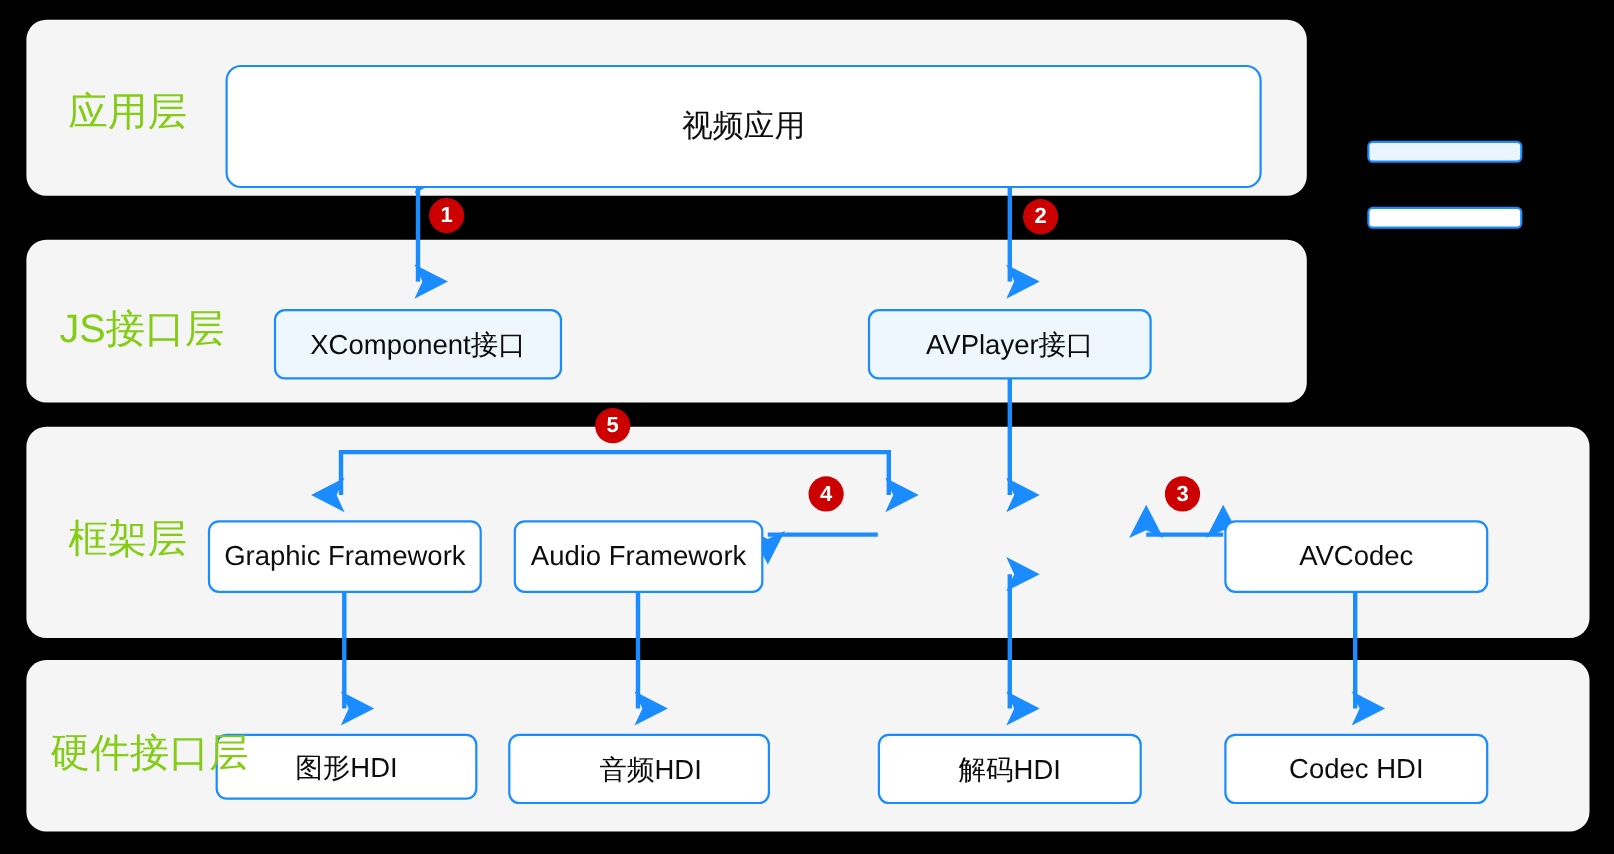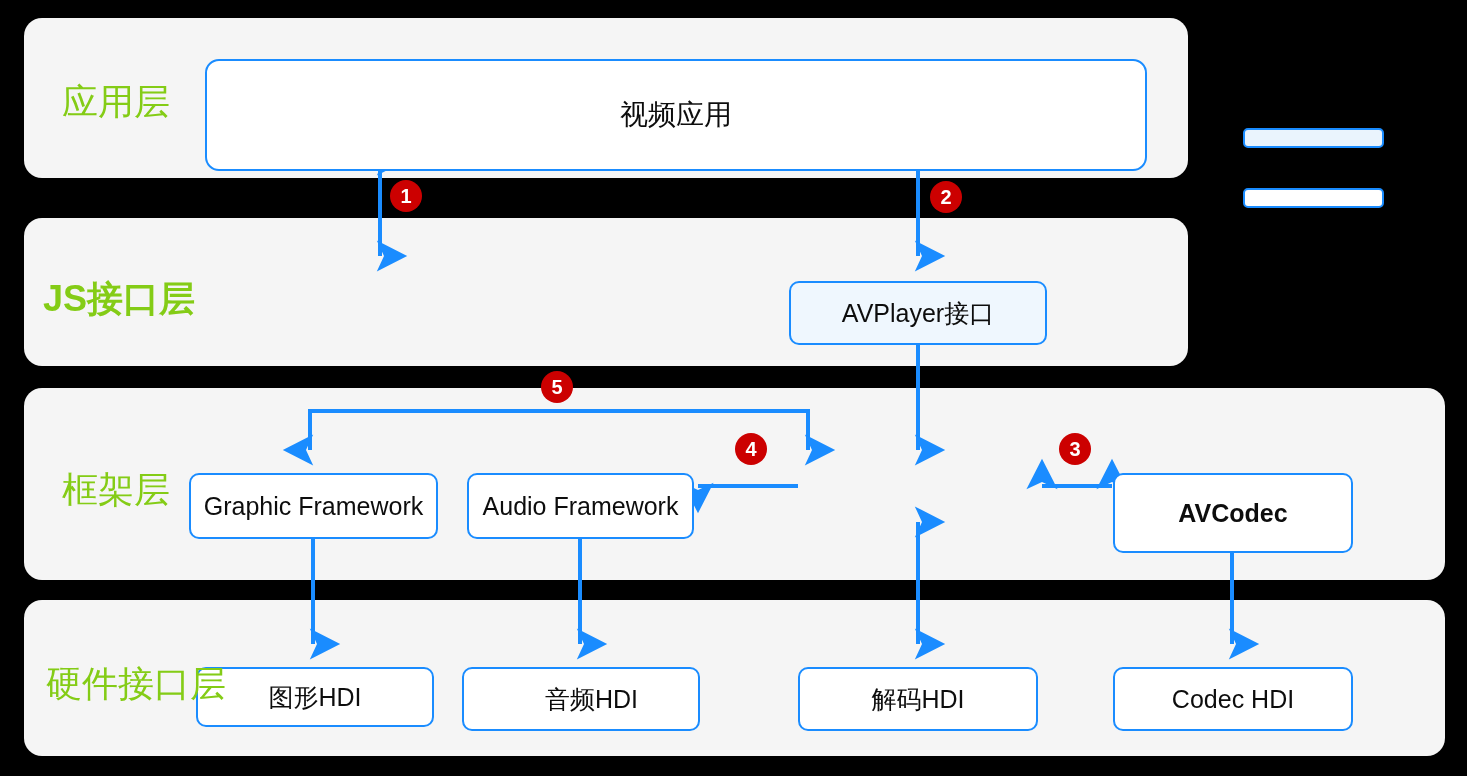--- a/index.html
+++ b/index.html
@@ -122,31 +122,32 @@
     <line class="wire" x1="313" y1="522" x2="313" y2="644" marker-start="url(#arrUp)" marker-end="url(#arrDown)"></line>
 
     <line class="wire" x1="580" y1="522" x2="580" y2="644" marker-start="url(#arrUp)" marker-end="url(#arrDown)"></line>
 
     <line class="wire" x1="918" y1="522" x2="918" y2="644" marker-start="url(#arrUp)" marker-end="url(#arrDown)"></line>
 
     <line class="wire" x1="1232" y1="522" x2="1232" y2="644" marker-start="url(#arrUp)" marker-end="url(#arrDown)"></line>
   </svg>
 
   <div class="layer-label" style="left:62px; top:84px;">应用层</div>
-  <div class="layer-label" style="left:43px; top:281px;font-weight:bold;">JS接口层</div>
+  <div class="layer-label" style="left:54px; top:281px;">JS接口层</div>
   <div class="layer-label" style="left:62px; top:472px;">框架层</div>
   <div class="layer-label" style="left:46px; top:666px; z-index:20;">硬件接口层</div>
 
   <div class="node big" style="left:205px; top:40px; width:942px; height:112px; z-index:10;">视频应用</div>
 
+  <div class="node tint" style="left:249px; top:262px; width:262px; height:64px; z-index:10;">XComponent接口</div>
   <div class="node tint" style="left:789px; top:262px; width:258px; height:64px; z-index:10;">AVPlayer接口</div>
 
   <div class="node" style="left:189px; top:454px; width:249px; height:66px; z-index:10;">Graphic Framework</div>
   <div class="node" style="left:467px; top:454px; width:227px; height:66px; z-index:10;">Audio Framework</div>
-  <div class="node" style="left:1113px; top:454px; width:240px; height:80px; z-index:10;font-weight:bold;">AVCodec</div>
+  <div class="node" style="left:1113px; top:454px; width:240px; height:66px; z-index:10;">AVCodec</div>
 
   <div class="node" style="left:196px; top:648px; width:238px; height:60px; z-index:10;">图形HDI</div>
   <div class="node" style="left:462px; top:648px; width:238px; height:64px; z-index:10;padding-left:21px;">音频HDI</div>
   <div class="node" style="left:1113px; top:648px; width:240px; height:64px; z-index:10;">Codec HDI</div>
   <div class="node" style="left:798px; top:648px; width:240px; height:64px; z-index:10;">解码HDI</div>
 
   <div class="badge" style="left:390px; top:180px;">1</div>
   <div class="badge" style="left:930px; top:181px;">2</div>
   <div class="badge" style="left:1059px; top:433px;">3</div>
   <div class="badge" style="left:735px; top:433px;">4</div>

